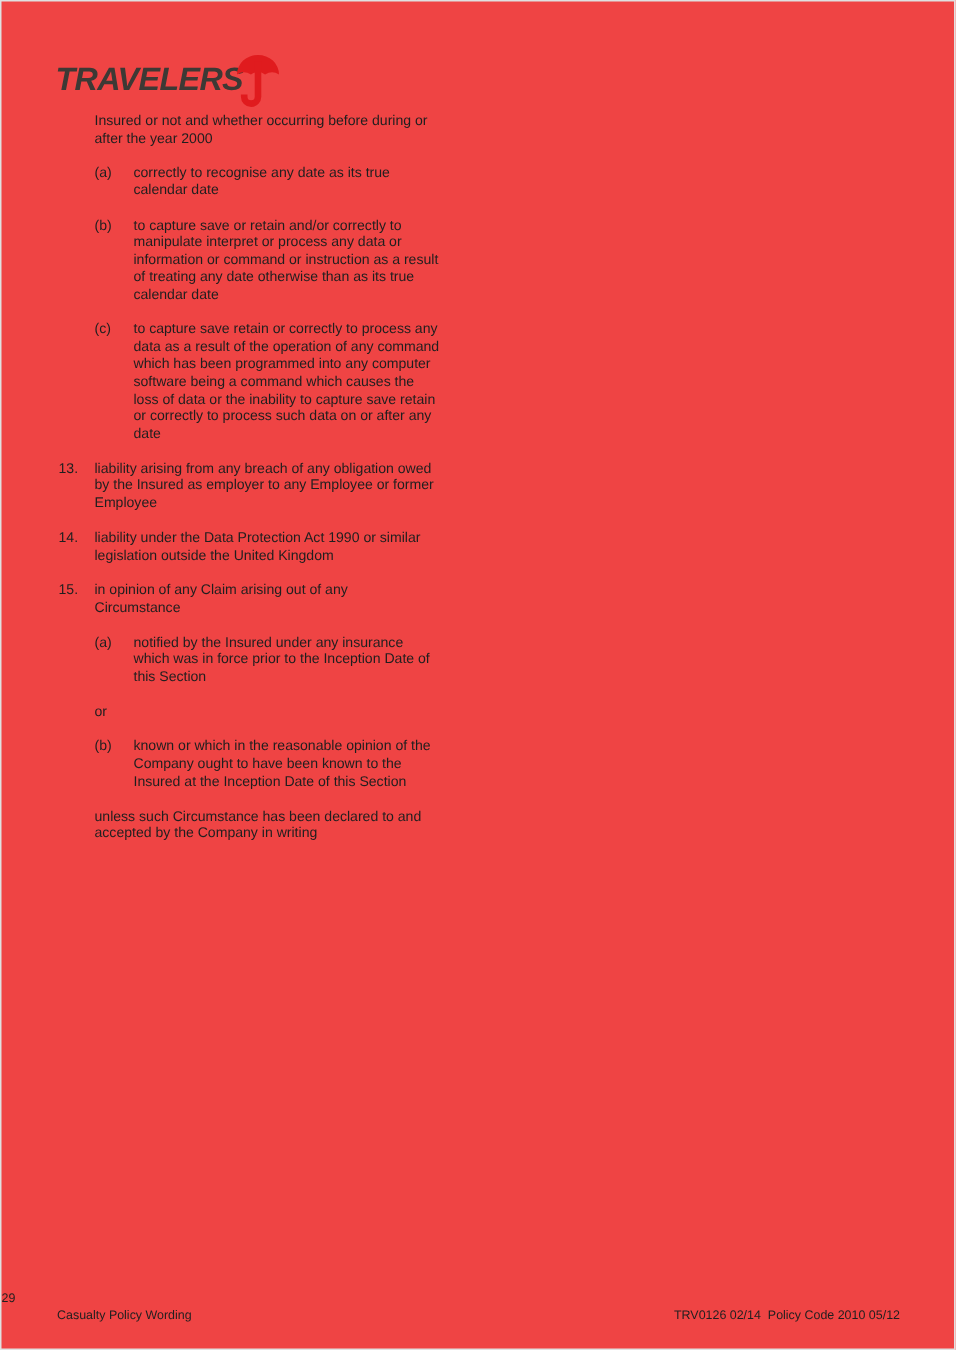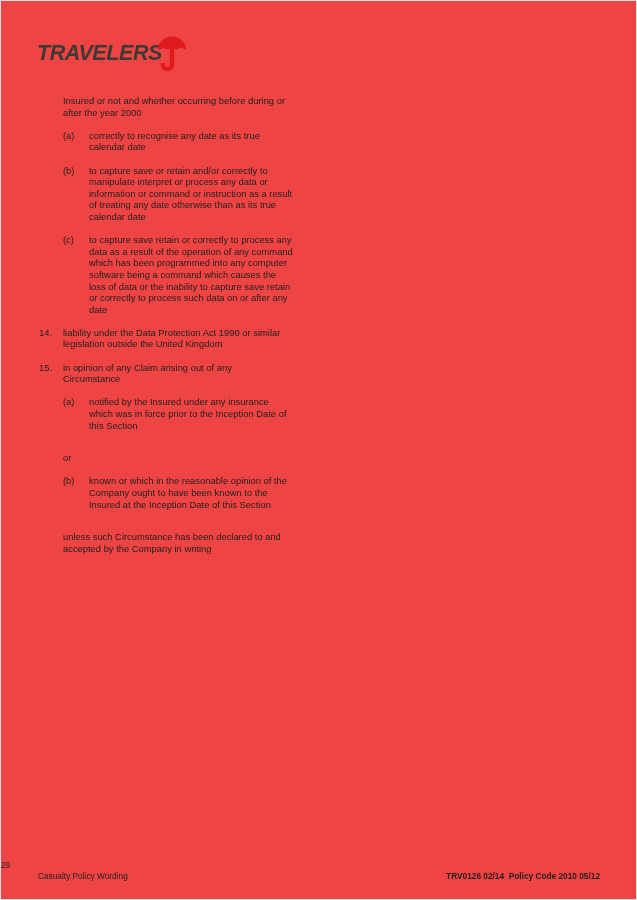--- a/index.html
+++ b/index.html
@@ -44,21 +44,21 @@
   .content {
     position: absolute;
     left: 38px;
     top: 73px;
     width: 300px;
     font-size: 9.4px;
     line-height: 11.6px;
   }
   .para { margin: 0 0 11.6px 0; }
   .pre { white-space: pre-line; }
-  .indent-1 { margin-left: 24px; margin-top: 21px; }
+  .indent-1 { margin-left: 24px; }
   .num-item {
     display: grid;
     grid-template-columns: 24px 1fr;
     margin: 0 0 11.6px 0;
   }
   .let-item {
     display: grid;
     grid-template-columns: 26px 1fr;
     margin: 0 0 11.6px 0;
     margin-left: 24px;
@@ -82,21 +82,20 @@
     font-size: 8.3px;
     color: #1f1f1f;
   }
   .footer-right {
     position: absolute;
     right: 36px;
     top: 870px;
     font-size: 8.3px;
     color: #1f1f1f;
     white-space: pre;
-    font-weight: bold;
   }
 </style>
 </head>
 <body>
 
 <div class="page">
 
   <div class="logo">
     <span class="wordmark">TRAVELERS</span>
     <svg class="umbrella" viewBox="0 0 34 38" xmlns="http://www.w3.org/2000/svg">
@@ -129,20 +128,26 @@
       <span class="marker">(c)</span>
       <span class="pre">to capture save retain or correctly to process any
 data as a result of the operation of any command
 which has been programmed into any computer
 software being a command which causes the
 loss of data or the inability to capture save retain
 or correctly to process such data on or after any
 date</span>
     </div>
 
+    <div class="num-item">
+      <span class="marker">13.</span>
+      <span class="pre">liability arising from any breach of any obligation owed
+by the Insured as employer to any Employee or former
+Employee</span>
+    </div>
 
     <div class="num-item">
       <span class="marker">14.</span>
       <span class="pre">liability under the Data Protection Act 1990 or similar
 legislation outside the United Kingdom</span>
     </div>
 
     <div class="num-item">
       <span class="marker">15.</span>
       <span class="pre">in opinion of any Claim arising out of any

